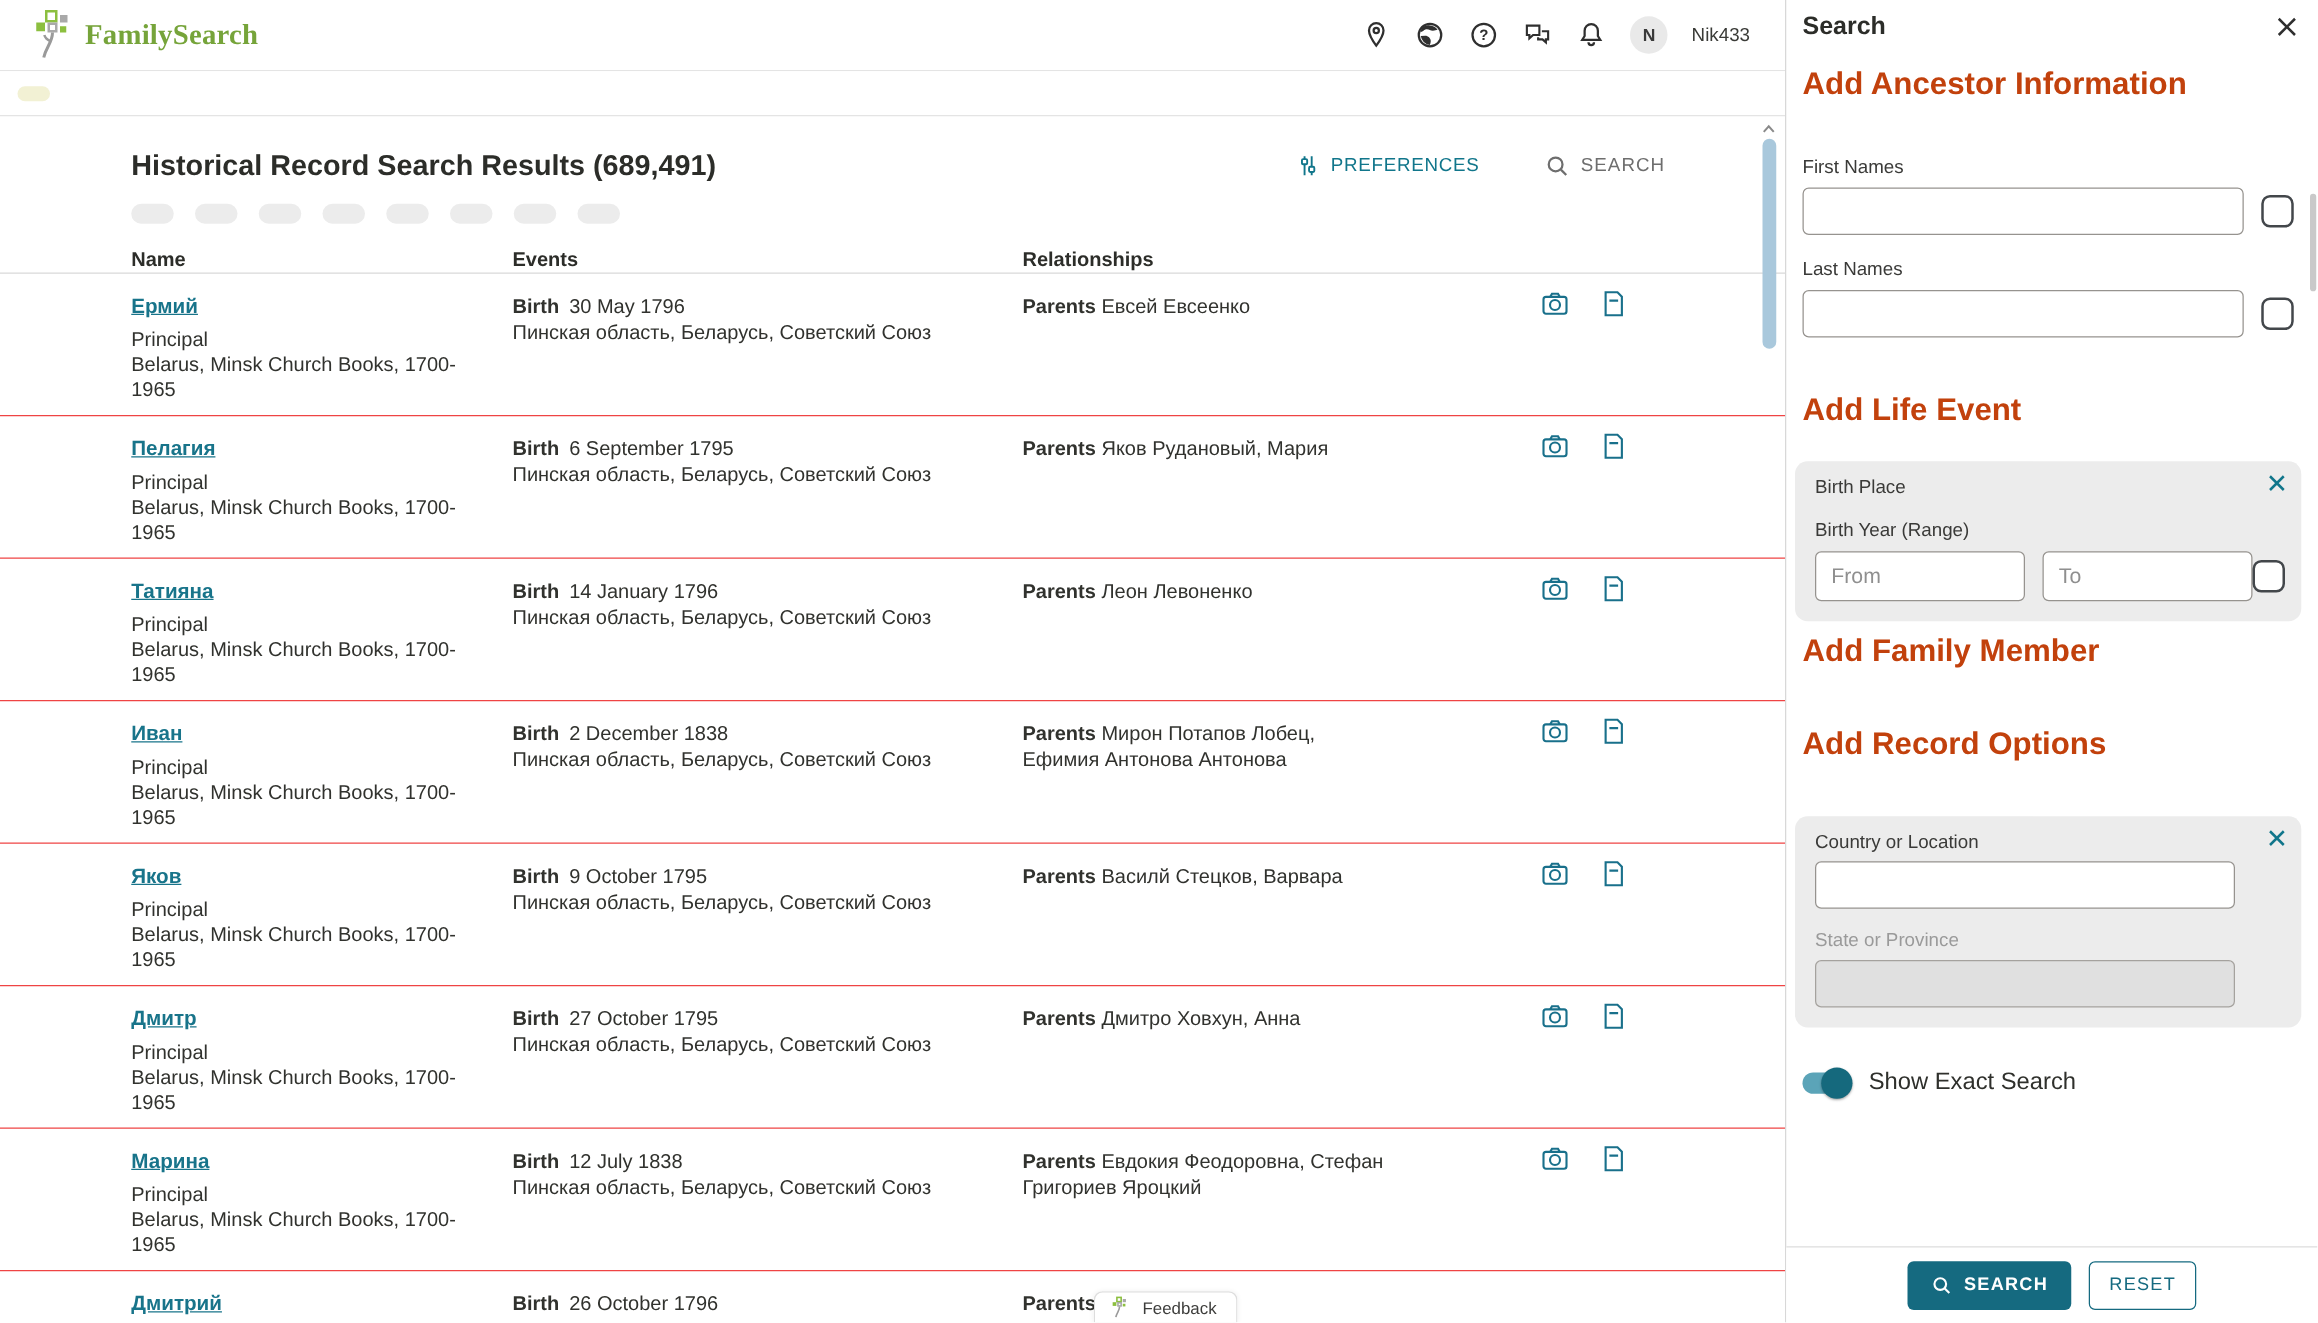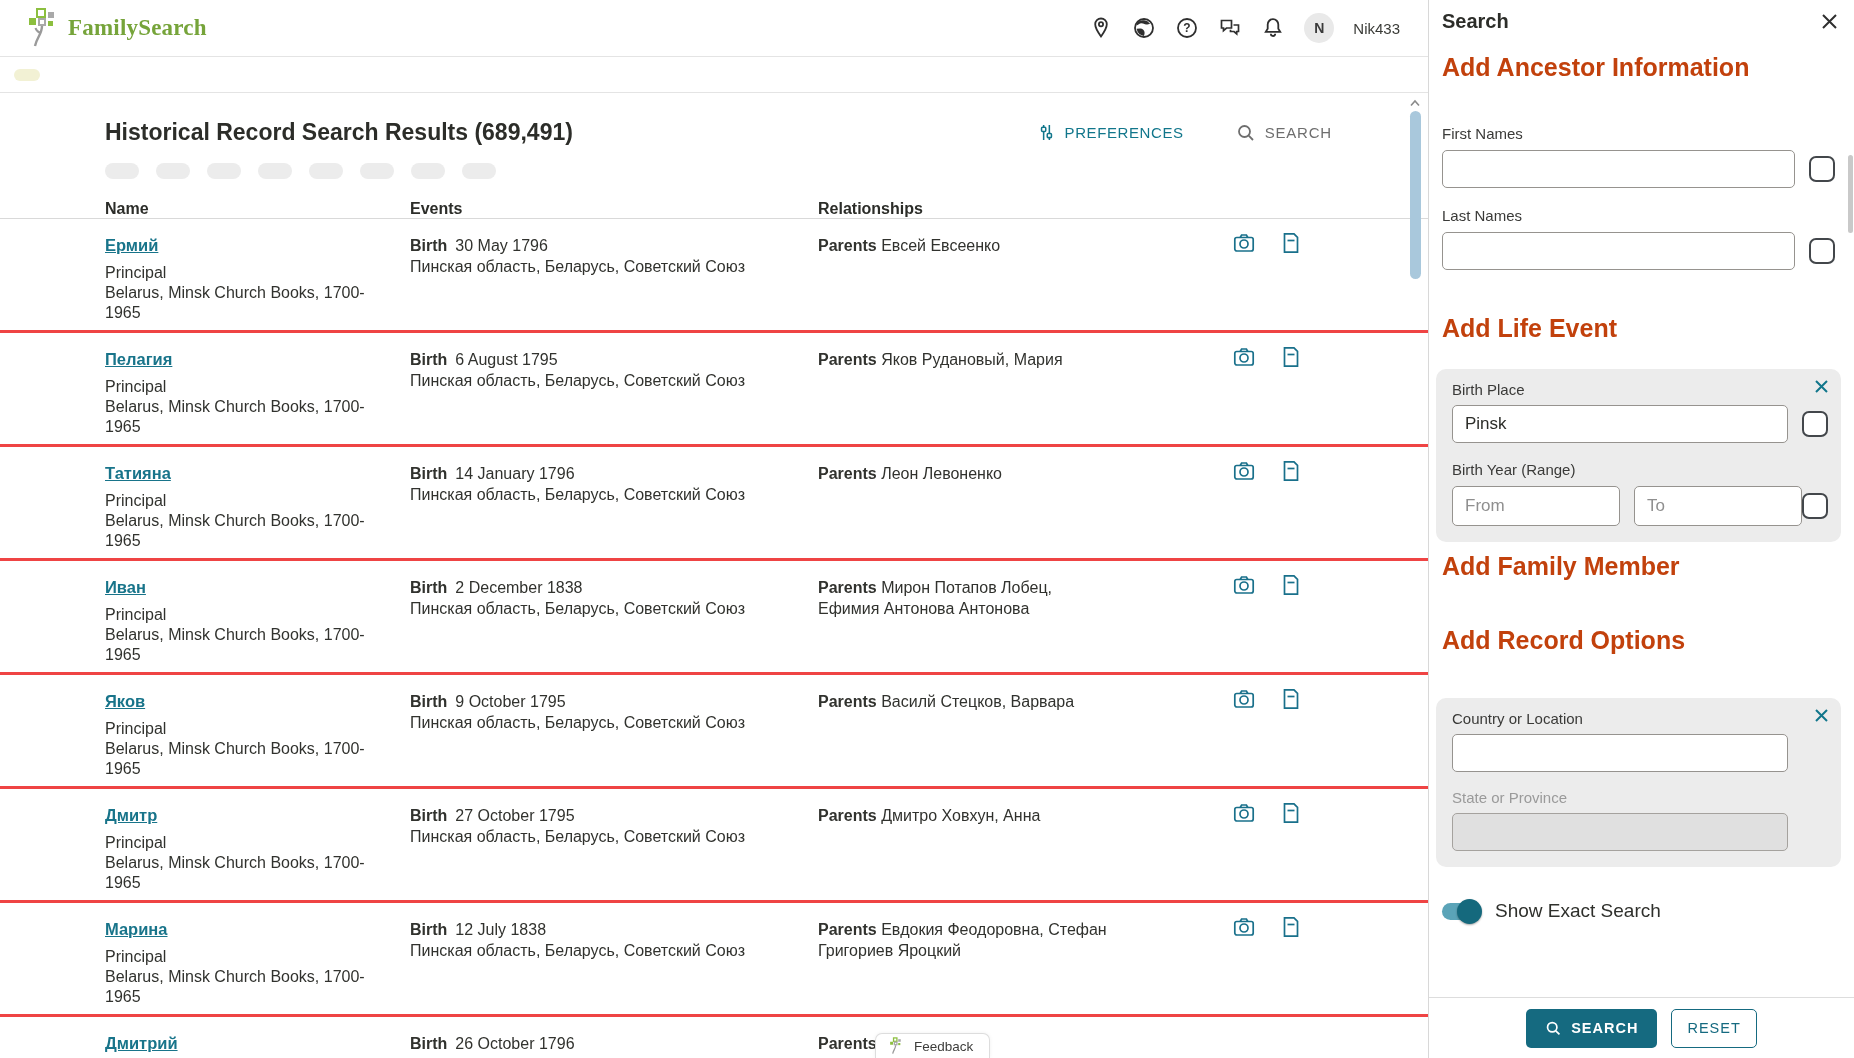--- a/index.html
+++ b/index.html
@@ -39,21 +39,21 @@
   .preferences-btn { margin-left:auto; display:flex; align-items:center; gap:9px; color:#11768b; font-size:15px; letter-spacing:.6px; cursor:pointer; font-weight:500;}
   .search-toggle-btn { margin-left:52px; display:flex; align-items:center; gap:9px; color:#6e6e6e; font-size:15px; letter-spacing:.8px; cursor:pointer; }
 
   .chips { display:flex; gap:17px; margin:17px 0 0 105px; }
   .chip { background:#ececec; border:none; border-radius:17px; padding:8px 17px; font-size:14.5px; color:#333; cursor:pointer; font-family:inherit; }
 
   .thead { position:relative; height:40px; border-bottom:1px solid #d9d9d9; }
   .thead span { position:absolute; bottom:0; font-weight:bold; font-size:16px; color:#2c2d29; }
   .th-name { left:105px; } .th-events { left:410px; } .th-rel { left:818px; }
 
-  .row { position:relative; height:114px; border-bottom:3px solid #ef4444; }
+  .row { position:relative; height:114px; border-bottom:1px solid #ef4444; }
   .name-col { position:absolute; left:105px; top:16px; width:272px; line-height:20px; }
   .name-link { color:#18748a; font-weight:600; font-size:16.5px; text-decoration:underline; cursor:pointer; display:inline-block; margin-bottom:5px; }
   .role { margin-top:3px; color:#31322e; }
   .collection { color:#31322e; }
   .events-col { position:absolute; left:410px; top:16px; width:400px; line-height:21px; }
   .event-label { font-weight:bold; margin-right:8px; }
   .rel-col { position:absolute; left:818px; top:16px; width:295px; line-height:21px; }
   .rel-label { font-weight:bold; }
   .row-icons { position:absolute; left:1232px; top:12px; display:flex; gap:23px; }
   .row-icons svg { cursor:pointer; }
@@ -244,21 +244,21 @@
               </svg>
     </div>
   </div>
           <div class="row">
     <div class="name-col">
       <a class="name-link">Пелагия</a>
       <div class="role">Principal</div>
       <div class="collection">Belarus, Minsk Church Books, 1700-1965</div>
     </div>
     <div class="events-col">
-      <div><span class="event-label">Birth</span><span>6 August 1795</span></div>
+      <div><span class="event-label">Birth</span><span>6 September 1795</span></div>
       <div class="event-place">Пинская область, Беларусь, Советский Союз</div>
     </div>
     <div class="rel-col">
       <span class="rel-label">Parents</span>
       <span>Яков Рудановый, Мария</span>
     </div>
     <div class="row-icons">
       <svg class="cam" width="24" height="24" viewBox="0 0 24 24">
                 <path d="M8.2 6.5 9.6 4h4.8l1.4 2.5" fill="none" stroke="#19708b" stroke-width="1.7"></path>
                 <rect x="2.8" y="6.5" width="18.4" height="13.5" rx="2" fill="none" stroke="#19708b" stroke-width="1.7"></rect>
@@ -474,24 +474,20 @@
           <a class="caplink"></a>
           <a class="caplink"></a>
           <a class="caplink"></a>
         </div>
 
       <div class="sb-card">
         <svg class="card-x" width="15" height="15" viewBox="0 0 15 15">
             <path d="M2 2l11 11M13 2 2 13" stroke="#11768b" stroke-width="2" fill="none"></path>
           </svg>
         <div class="field-label">Birth Place</div>
-        <div class="field-row" style="margin-top:7px;">
-          <input type="text" style="font-size: 17px;" value="Pinsk">
-          <span class="checkbox"></span>
-        </div>
         <div class="field-label mt18">Birth Year (Range)</div>
         <div class="range-row">
           <input type="text" placeholder="From" style="">
           <span class="range-gap"></span>
           <input type="text" placeholder="To" style="">
           <span class="checkbox"></span>
         </div>
       </div>
 
       <div class="sb-h h-family">Add Family Member</div>

